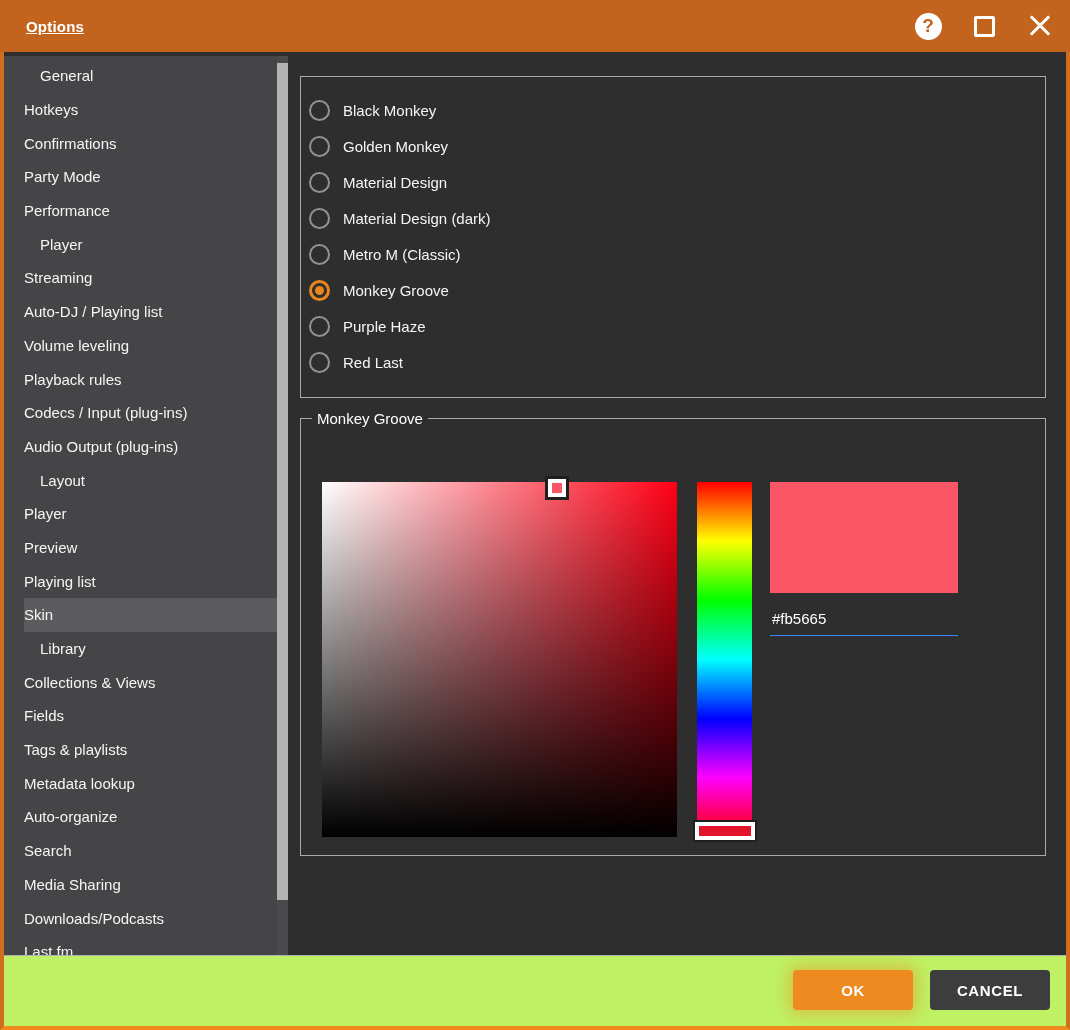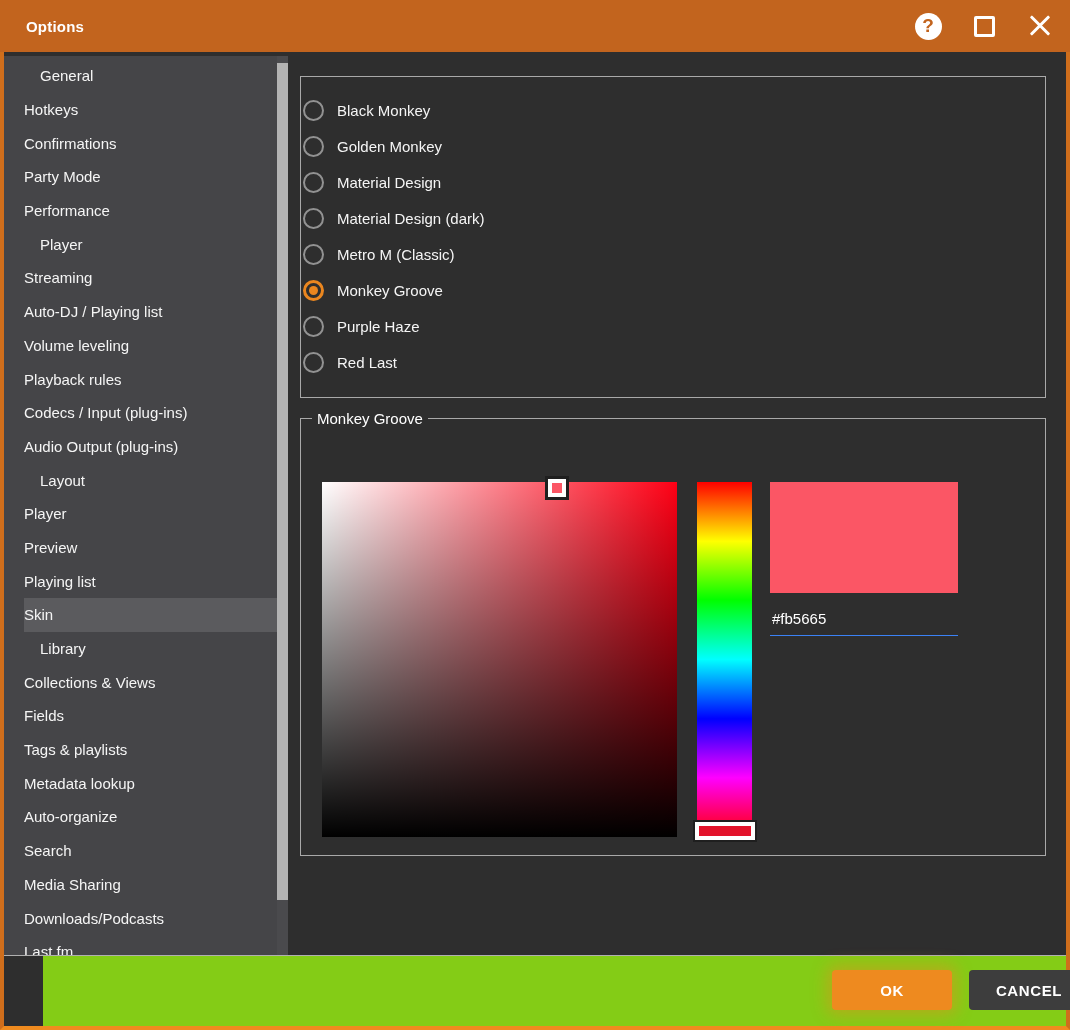--- a/index.html
+++ b/index.html
@@ -14,21 +14,21 @@
     border-bottom-color:#ef8b1f;
   }
 
   
   .titlebar {
     position:absolute; top:0; left:-4px; right:-4px; height:52px;
     background:#c2641e;
     display:flex; align-items:center;
     padding-left:26px;
   }
-  .titlebar .title { font-size:15px; font-weight:600; color:#ffffff; letter-spacing:.2px; }
+  .titlebar .title { font-size:15px; font-weight:600; color:#ffffff; letter-spacing:.2px;text-decoration:underline; }
   .tb-icons {
     position:absolute; right:13px; top:0; height:52px;
     display:flex; align-items:center; gap:22px;
   }
   .tb-btn { width:34px; height:40px; display:flex; align-items:center; justify-content:center; cursor:pointer; }
   .help-circle {
     width:27px; height:27px; border-radius:50%;
     background:#ffffff; color:#c2641e;
     font-size:19px; font-weight:700;
     display:flex; align-items:center; justify-content:center;
@@ -61,21 +61,21 @@
   }
   .side-scroll-thumb {
     position:absolute; right:0; top:7px; width:11px; height:837px;
     background:#b3b3b3; cursor:pointer;
   }
 
   
   .group {
     position:absolute; border:1px solid #a9a9a9; background:transparent;
   }
-  .group-skins  { left:296px; top:76px;  width:746px; height:322px; padding:15px 0 0 2px; }
+  .group-skins  { left:296px; top:76px;  width:746px; height:322px; padding:15px 0 0 8px; }
   .group-color  { left:296px; top:418px; width:746px; height:438px; }
   .group-legend {
     position:absolute; top:-11px; left:11px;
     background:#2e2e2e; padding:0 5px;
     font-size:15px; color:#ffffff; line-height:21px;
   }
 
   
   .radio-row {
     height:36px; display:flex; align-items:center; cursor:pointer;
@@ -120,22 +120,21 @@
     background:transparent; border:none; border-bottom:1px solid #3b82f6;
     color:#ffffff; font-size:15px; font-family:"Liberation Sans", sans-serif;
     padding:0 0 4px 2px; outline:none;
   }
 
   
   .separator { position:absolute; left:0; right:0; top:899px; height:1px; background:#b0b0b0; }
   .sidebar ~ .separator { top:955px; }
   .footer {
     position:absolute; left:0; right:0; top:956px; bottom:0;
-    background:#84cc16;
-    margin-left:39px;
+    background:#bef264;
   }
   .btn {
     position:absolute; top:14px; width:120px; height:40px;
     border:none; border-radius:4px; font-family:"Liberation Sans", sans-serif;
     font-size:15px; font-weight:700; letter-spacing:.6px; color:#ffffff; cursor:pointer;
   }
   .btn-ok {
     left:789px; background:#ee8a1f;
     box-shadow:0 0 16px 5px rgba(238,138,31,.45);
   }

